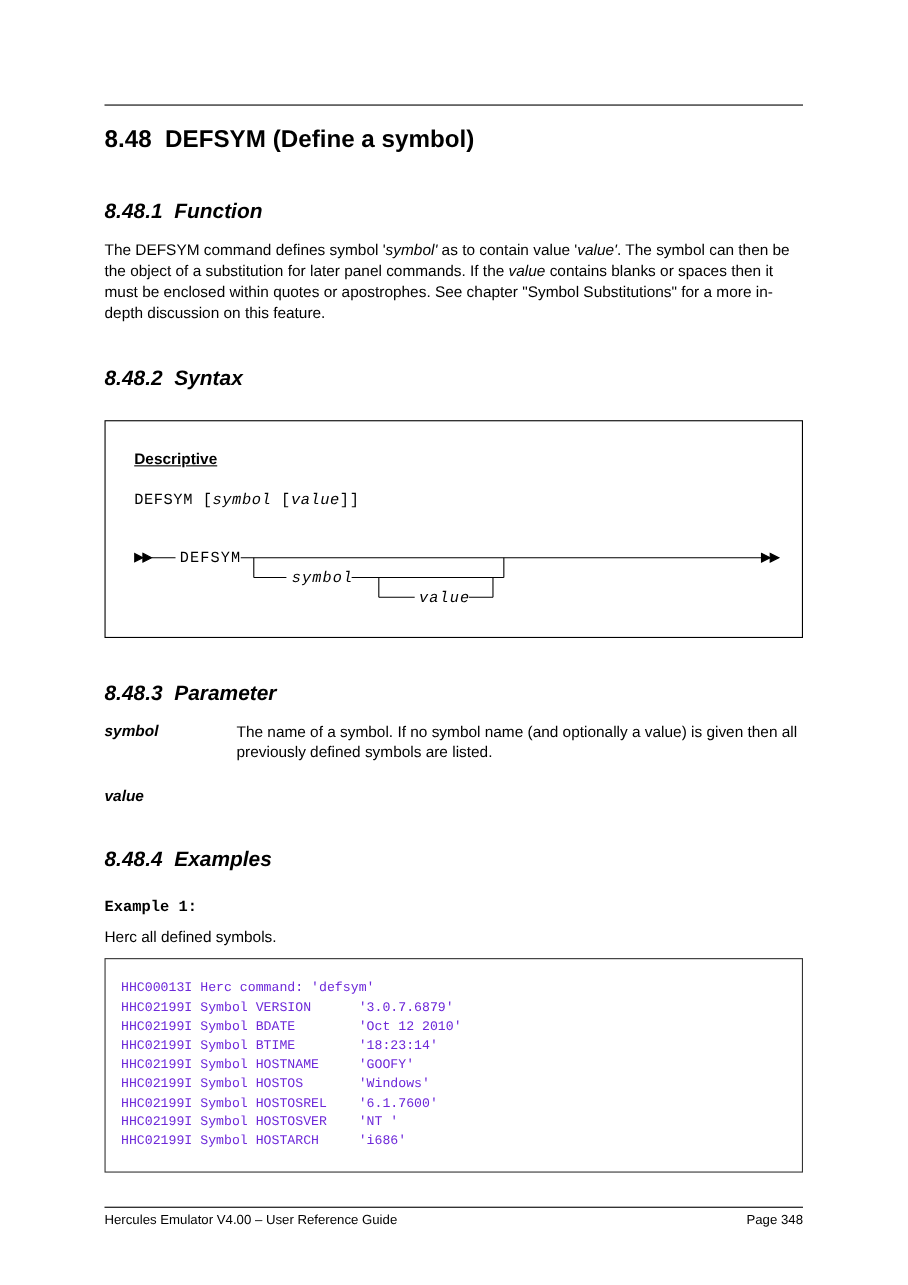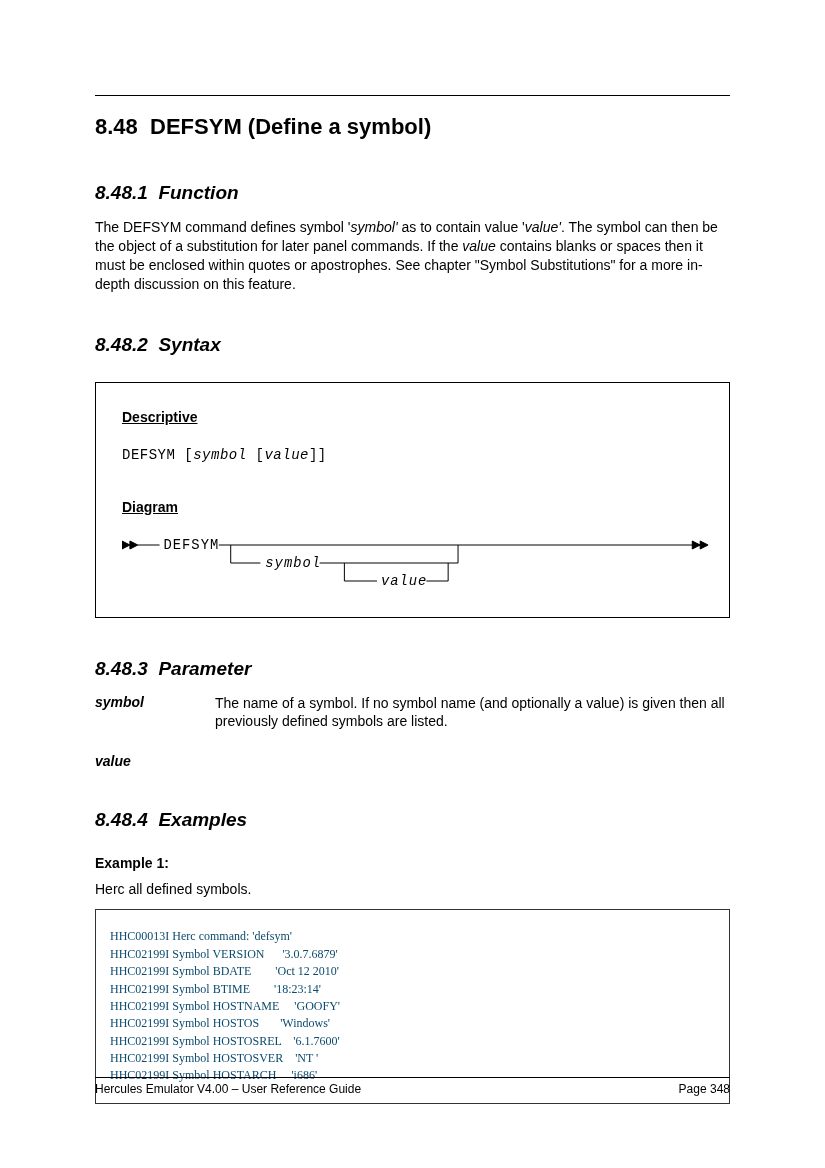--- a/index.html
+++ b/index.html
@@ -92,39 +92,40 @@
   }
   .param-desc {
     flex: 1;
     font-size: 14px;
     line-height: 1.35;
   }
   .example-label {
     font-weight: bold;
     font-size: 14px;
     margin: 24px 0 10px 0;
+    font-family: Liberation Mono, monospace;
   }
   .example-desc {
     font-size: 14px;
     margin: 0 0 12px 0;
   }
   .code-box {
     border: 1px solid #333;
     padding: 18px 14px 18px 14px;
-    font-family: Liberation Serif, serif;
+    font-family: Liberation Mono, monospace;
     font-size: 12px;
-    color: #0c4a6e;
+    color: #6d28d9;
     line-height: 1.45;
     white-space: pre;
   }
   .footer {
     position: absolute;
     left: 95px;
     right: 95px;
-    bottom: 72px;
+    bottom: 52px;
     border-top: 1.5px solid #000;
     padding-top: 4px;
     font-size: 12px;
     display: flex;
     justify-content: space-between;
   }
 </style>
 </head>
 <body>
 
@@ -146,21 +147,20 @@
   <h2 class="subsection">
     <span>8.48.2</span>&nbsp;&nbsp;<span>Syntax</span>
   </h2>
 
   <div class="syntax-box">
     <div class="syntax-label">Descriptive</div>
     <div class="mono descriptive-line">
       <span>DEFSYM [</span><span class="it" style="font-style:italic;">symbol</span><span> [</span><span style="font-style:italic;">value</span><span>]]</span>
     </div>
 
-    <div class="syntax-label">Diagram</div>
     <div class="diagram-wrap">
       <svg class="diag-svg" viewBox="0 0 600 60" preserveAspectRatio="none">
 
         <g stroke="#000" stroke-width="1" fill="#000">
           <polygon points="0,4 8,8 0,12"></polygon>
           <polygon points="8,4 16,8 8,12"></polygon>
         </g>
 
         <line x1="16" y1="8" x2="38" y2="8" stroke="#000" stroke-width="1"></line>
         <text x="42" y="12" class="diag-text">DEFSYM</text>

